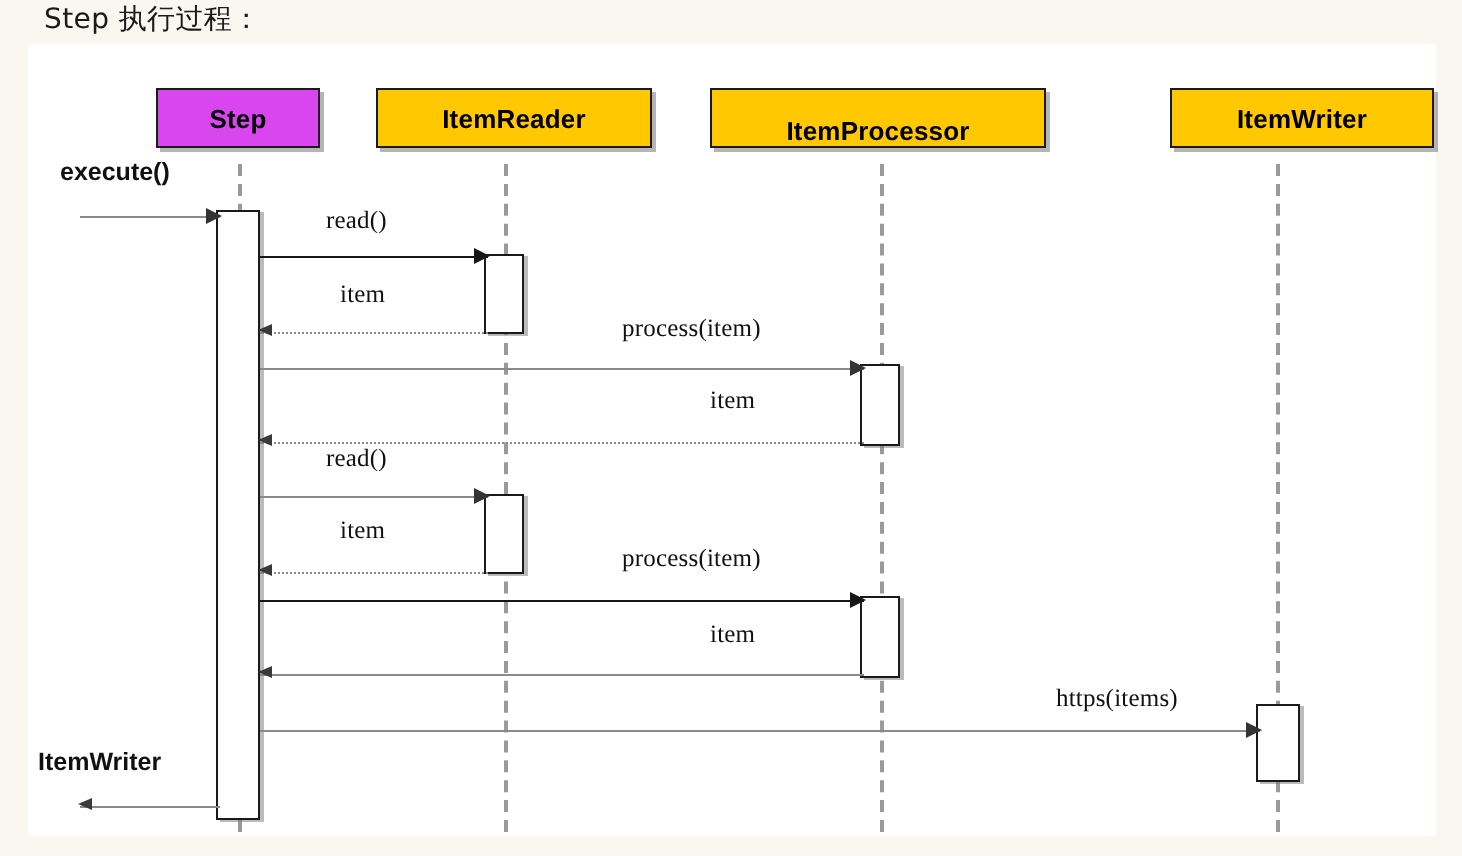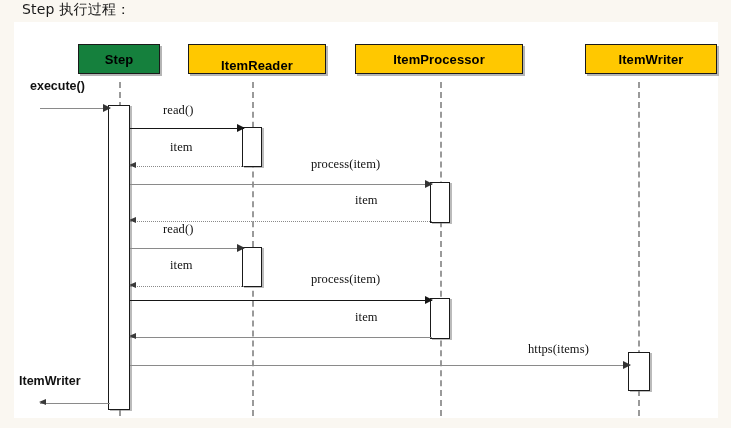--- a/index.html
+++ b/index.html
@@ -42,21 +42,21 @@
     display: flex;
     align-items: center;
     justify-content: center;
     font-weight: bold;
     font-size: 13px;
     color: #000000;
     font-family: "Liberation Sans", sans-serif;
     letter-spacing: 0.1px;
   }
   .participant-box.actor-step {
-    background: #15803d;
+    background: #d946ef;
   }
   .participant-box.actor-default {
     background: #ffc800;
   }
   
   .lifeline {
     position: absolute;
     width: 0;
     border-left: 2.5px dashed #9a9a9a;
   }
@@ -146,25 +146,25 @@
 
   <div class="lifeline" style="left:105px; top:60px; height:334px;"></div>
   <div class="lifeline" style="left:238px; top:60px; height:334px;"></div>
   <div class="lifeline" style="left:426px; top:60px; height:334px;"></div>
   <div class="lifeline" style="left:624px; top:60px; height:334px;"></div>
 
   <div class="participant-box actor-step" style="left:64px; top:22px; width:82px; height:30px;">
     <span>Step</span>
   </div>
 
-  <div class="participant-box actor-default" style="left:174px; top:22px; width:138px; height:30px;align-items:flex-end;">
+  <div class="participant-box actor-default" style="left:174px; top:22px; width:138px; height:30px;">
     <span>ItemReader</span>
   </div>
 
-  <div class="participant-box actor-default" style="left:341px; top:22px; width:168px; height:30px;">
+  <div class="participant-box actor-default" style="left:341px; top:22px; width:168px; height:30px;align-items:flex-end;">
     <span>ItemProcessor</span>
   </div>
 
   <div class="participant-box actor-default" style="left:559px; top:22px; width:132px; height:30px;margin-left:12px;">
     <span>ItemWriter</span>
   </div>
 
   <div class="activation" style="left:94px;  top:83px;  width:22px; height:305px;"></div>
   <div class="activation" style="left:228px; top:105px; width:20px; height:40px;"></div>
   <div class="activation" style="left:416px; top:160px; width:20px; height:41px;"></div>

